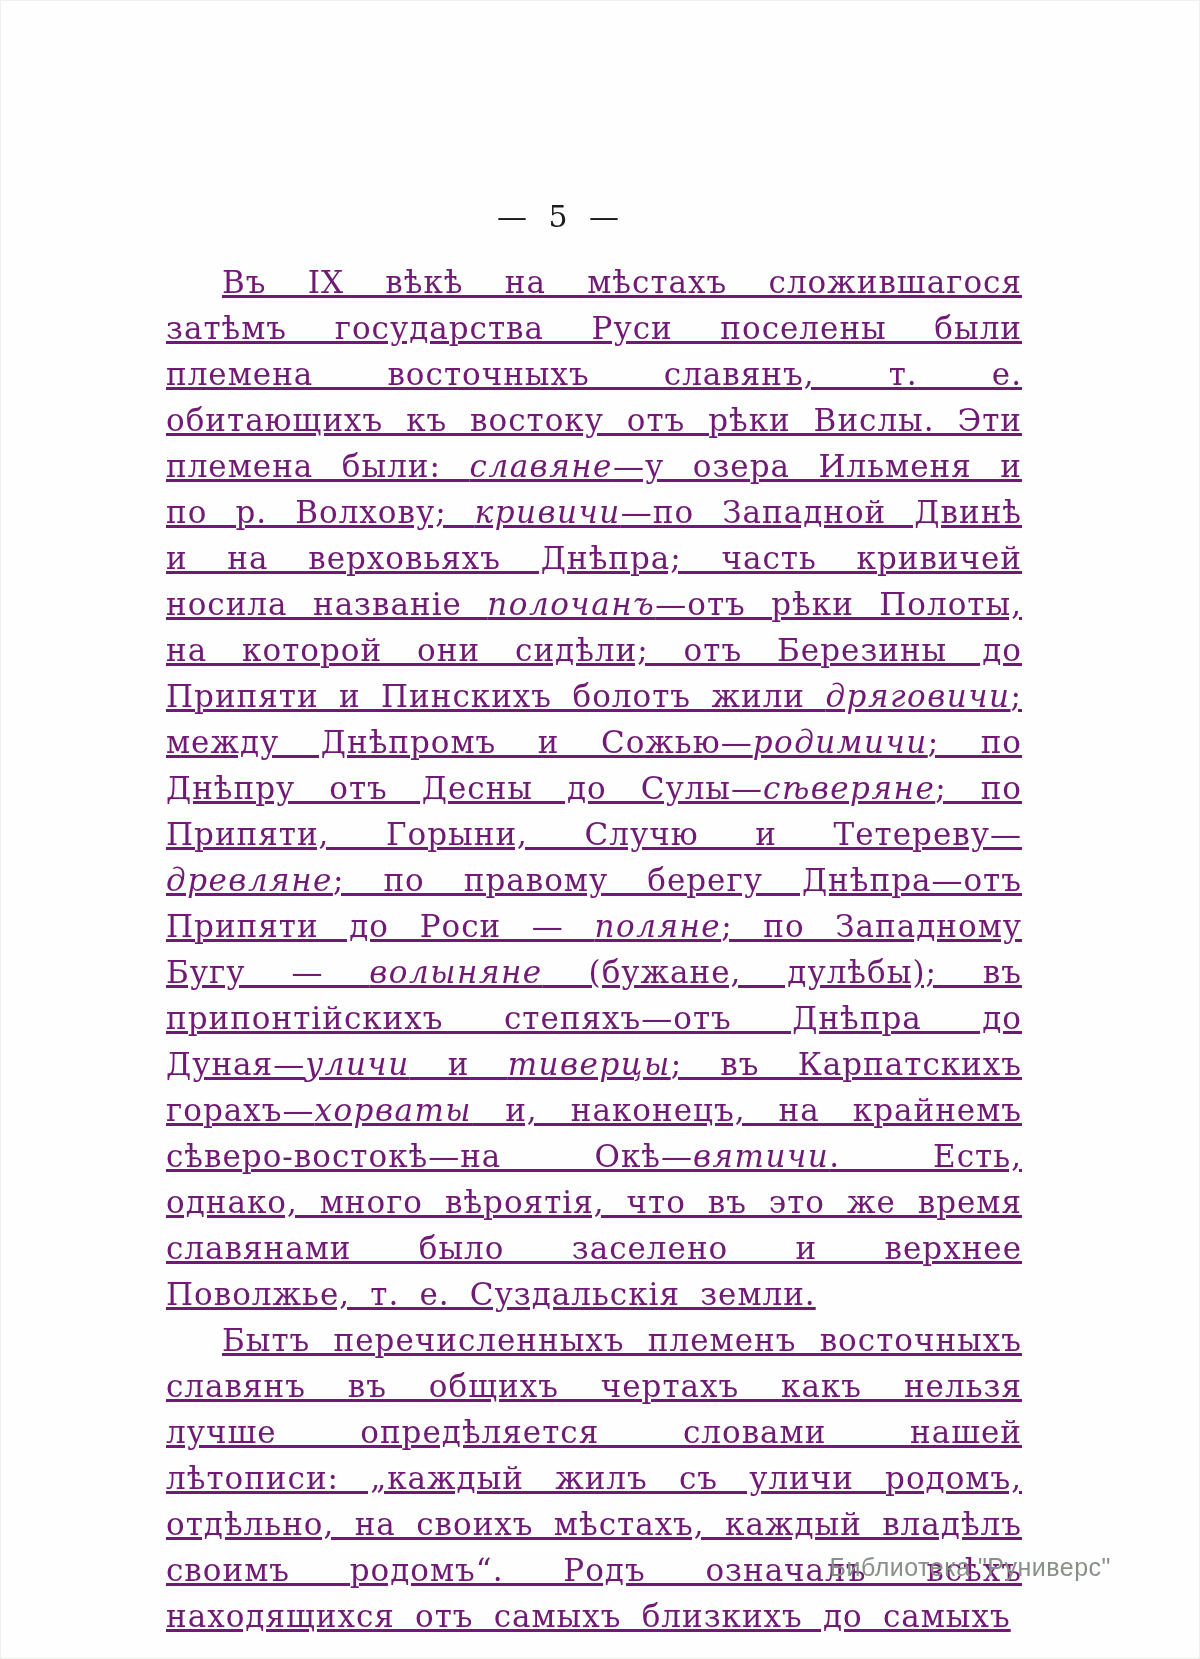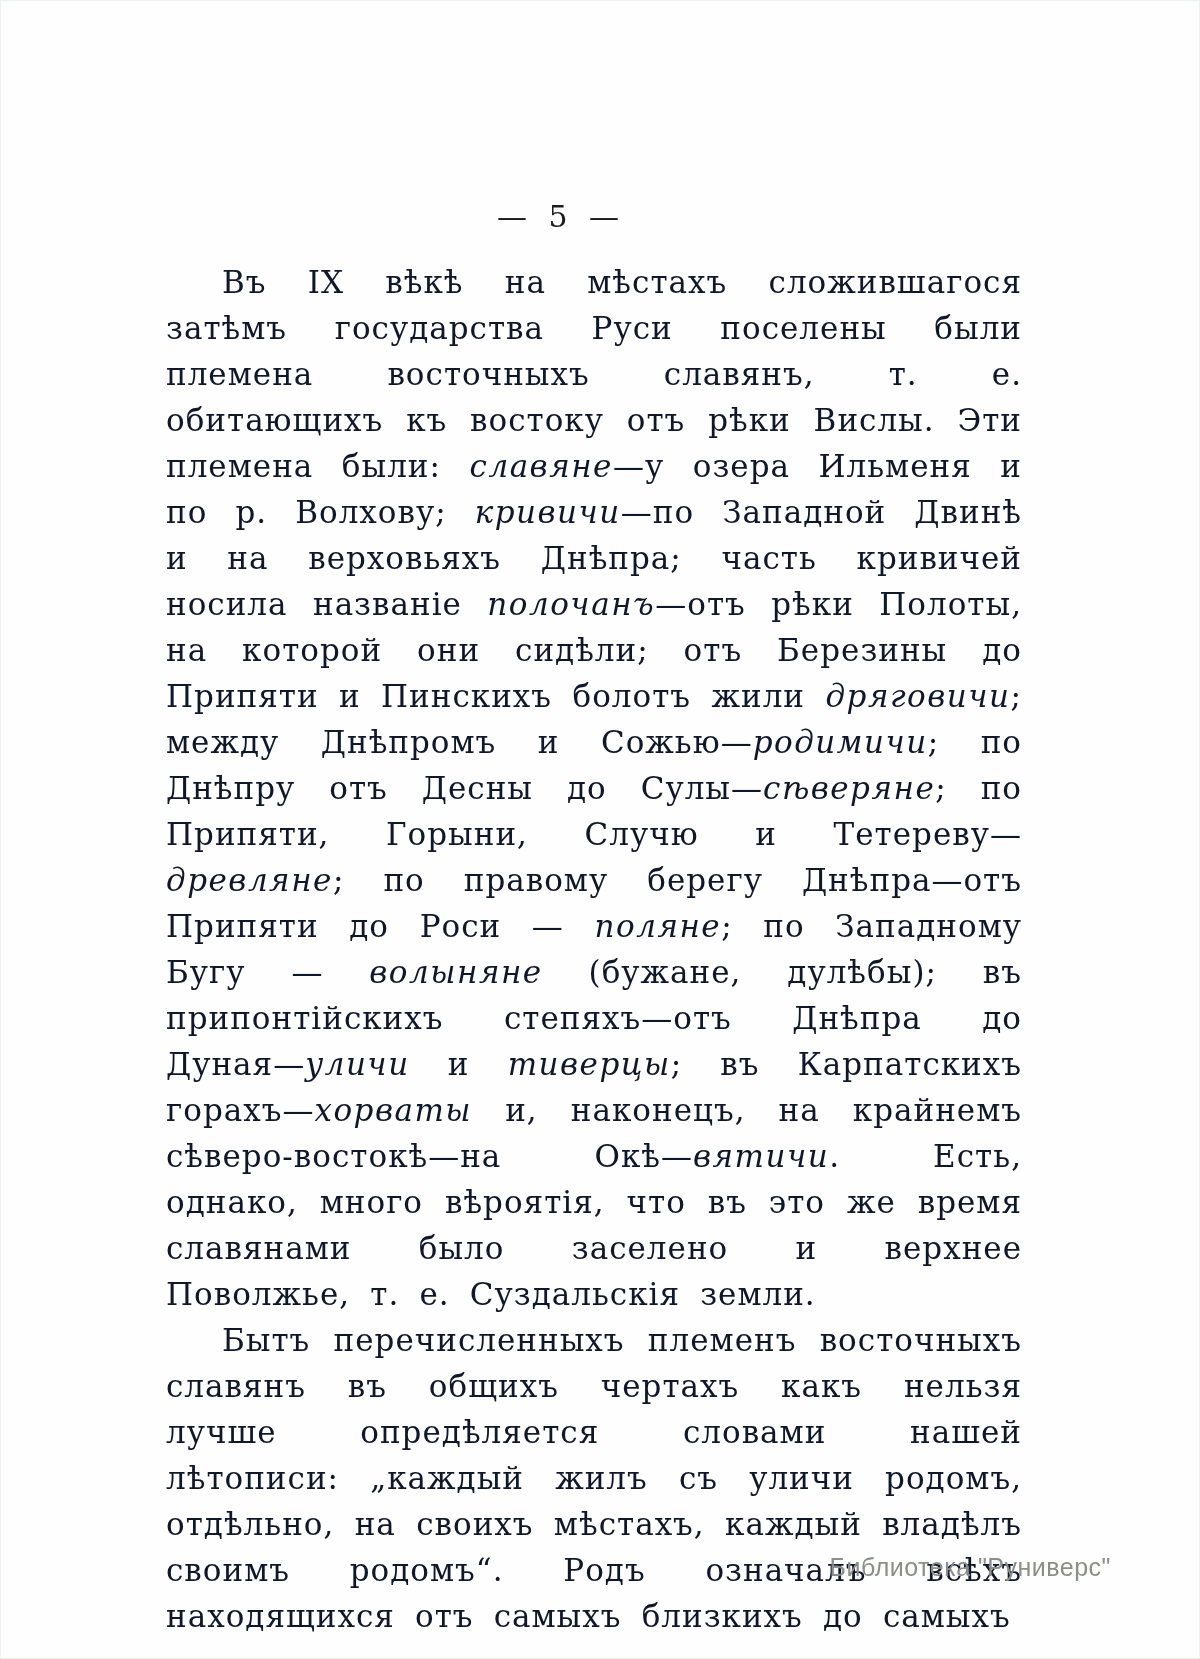--- a/index.html
+++ b/index.html
@@ -60,20 +60,20 @@
     letter-spacing: 0.5px;
   }
 </style>
 </head>
 <body style="background: rgb(253, 254, 253);">
 
 <div class="page">
 
   <div class="page-number" style="color: rgb(28, 28, 28);">— 5 —</div>
 
-  <div class="text-block" style="color: #0f172a;">
+  <div class="text-block" style="color: #701a75; text-decoration: underline;">
       <p><span>Въ IX вѣкѣ на мѣстахъ сложившагося затѣмъ государства Руси поселены были племена восточныхъ славянъ, т. е. обитающихъ къ востоку отъ рѣки Вислы. Эти племена были: </span><i>славяне</i><span>—у озера Ильменя и по р. Волхову; </span><i>кривичи</i><span>—по Западной Двинѣ и на верховьяхъ Днѣпра; часть кривичей носила названіе </span><i>полочанъ</i><span>—отъ рѣки Полоты, на которой они сидѣли; отъ Березины до Припяти и Пинскихъ болотъ жили </span><i>дряговичи</i><span>; между Днѣпромъ и Сожью—</span><i>родимичи</i><span>; по Днѣпру отъ Десны до Сулы—</span><i>сѣверяне</i><span>; по Припяти, Горыни, Случю и Тетереву—</span><i>древляне</i><span>; по правому берегу Днѣпра—отъ Припяти до Роси — </span><i>поляне</i><span>; по Западному Бугу — </span><i>волыняне</i><span> (бужане, дулѣбы); въ припонтійскихъ степяхъ—отъ Днѣпра до Дуная—</span><i>уличи</i><span> и </span><i>тиверцы</i><span>; въ Карпатскихъ горахъ—</span><i>хорваты</i><span> и, наконецъ, на крайнемъ сѣверо-востокѣ—на Окѣ—</span><i>вятичи</i><span>. Есть, однако, много вѣроятія, что въ это же время славянами было заселено и верхнее Поволжье, т. е. Суздальскія земли.</span></p>
       <p><span>Бытъ перечисленныхъ племенъ восточныхъ славянъ въ общихъ чертахъ какъ нельзя лучше опредѣляется словами нашей лѣтописи: „каждый жилъ съ уличи родомъ, отдѣльно, на своихъ мѣстахъ, каждый владѣлъ своимъ родомъ“. Родъ означалъ всѣхъ находящихся отъ самыхъ близкихъ до самыхъ</span></p>
     </div>
 
   <div class="watermark" style="color: rgb(138, 143, 138);">Библиотека "Руниверс"</div>
 
 </div>
 
 </body></html>

